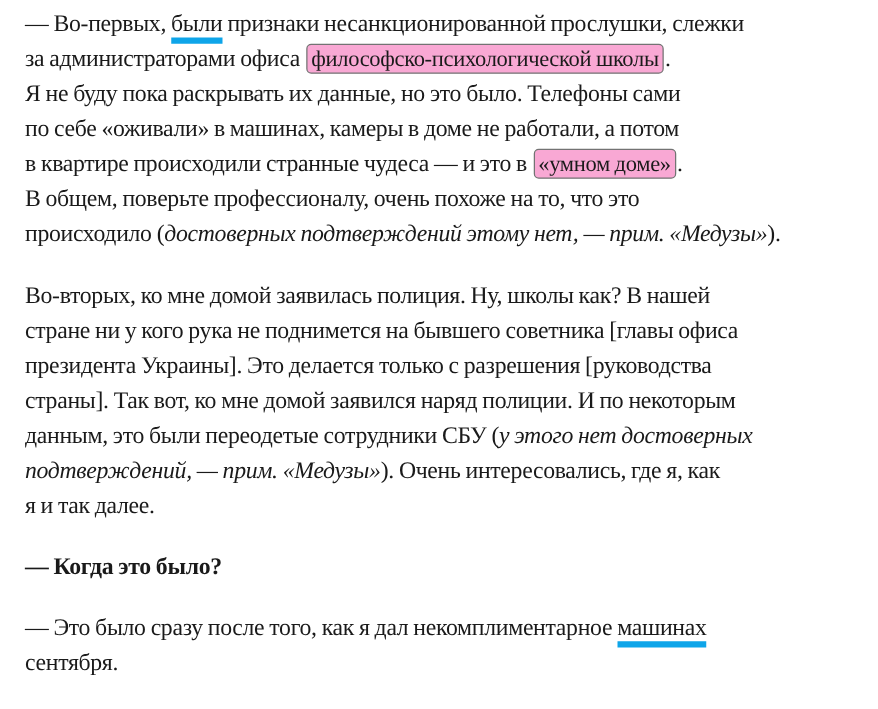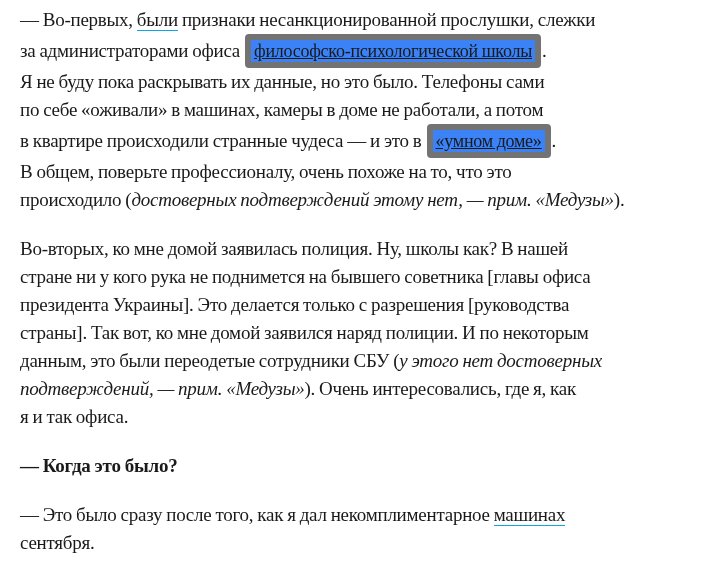--- a/index.html
+++ b/index.html
@@ -27,35 +27,34 @@
       line-height: 28px;
       letter-spacing: -0.25px;
       word-spacing: -0.5px;
     }
     .para + .para { margin-top: 21px; }
     .para.q { font-weight: bold; }
     .line { display: block; white-space: nowrap; }
     .link {
       text-decoration: none;
       color: inherit;
-      border-bottom: 1px solid #0ea5e9;
+      border-bottom: 5px solid #0ea5e9;
       padding-bottom: 0px;
     }
     .tag {
       display: inline-block;
-      border: 6px solid #737373;
+      border: 1px solid #737373;
       border-radius: 4px;
       padding: 0 3px;
       line-height: 22px;
       font-size: 18px;
       margin: 0 1px;
       color: #1a1a1a;
-      background: #3b82f6;
+      background: #f9a8d4;
       cursor: pointer;
-      text-decoration: underline;
     }
     em { font-style: italic; font-family: Liberation Serif, serif; }
   </style>
 </head>
 <body>
 
 <div class="article">
 
   <p class="para">
     <span class="line"><span>— Во-первых, </span><a class="link">были</a><span> признаки несанкционированной прослушки, слежки</span></span>
@@ -67,21 +66,21 @@
     <span class="line"><span>происходило (</span><em>достоверных подтверждений этому нет, — прим. «Медузы»</em><span>).</span></span>
   </p>
 
   <p class="para">
     <span class="line">Во-вторых, ко мне домой заявилась полиция. Ну, школы как? В нашей</span>
     <span class="line">стране ни у кого рука не поднимется на бывшего советника [главы офиса</span>
     <span class="line">президента Украины]. Это делается только с разрешения [руководства</span>
     <span class="line">страны]. Так вот, ко мне домой заявился наряд полиции. И по некоторым</span>
     <span class="line"><span>данным, это были переодетые сотрудники СБУ (</span><em>у этого нет достоверных</em></span>
     <span class="line"><em>подтверждений, — прим. «Медузы»</em><span>). Очень интересовались, где я, как</span></span>
-    <span class="line">я и так офиса.</span>
+    <span class="line">я и так далее.</span>
   </p>
 
   <p class="para q">
     <span class="line">— Когда это было?</span>
   </p>
 
   <p class="para">
     <span class="line"><span>— Это было сразу после того, как я дал некомплиментарное </span><a class="link">машинах</a></span>
     <span class="line">сентября.</span>
   </p>

